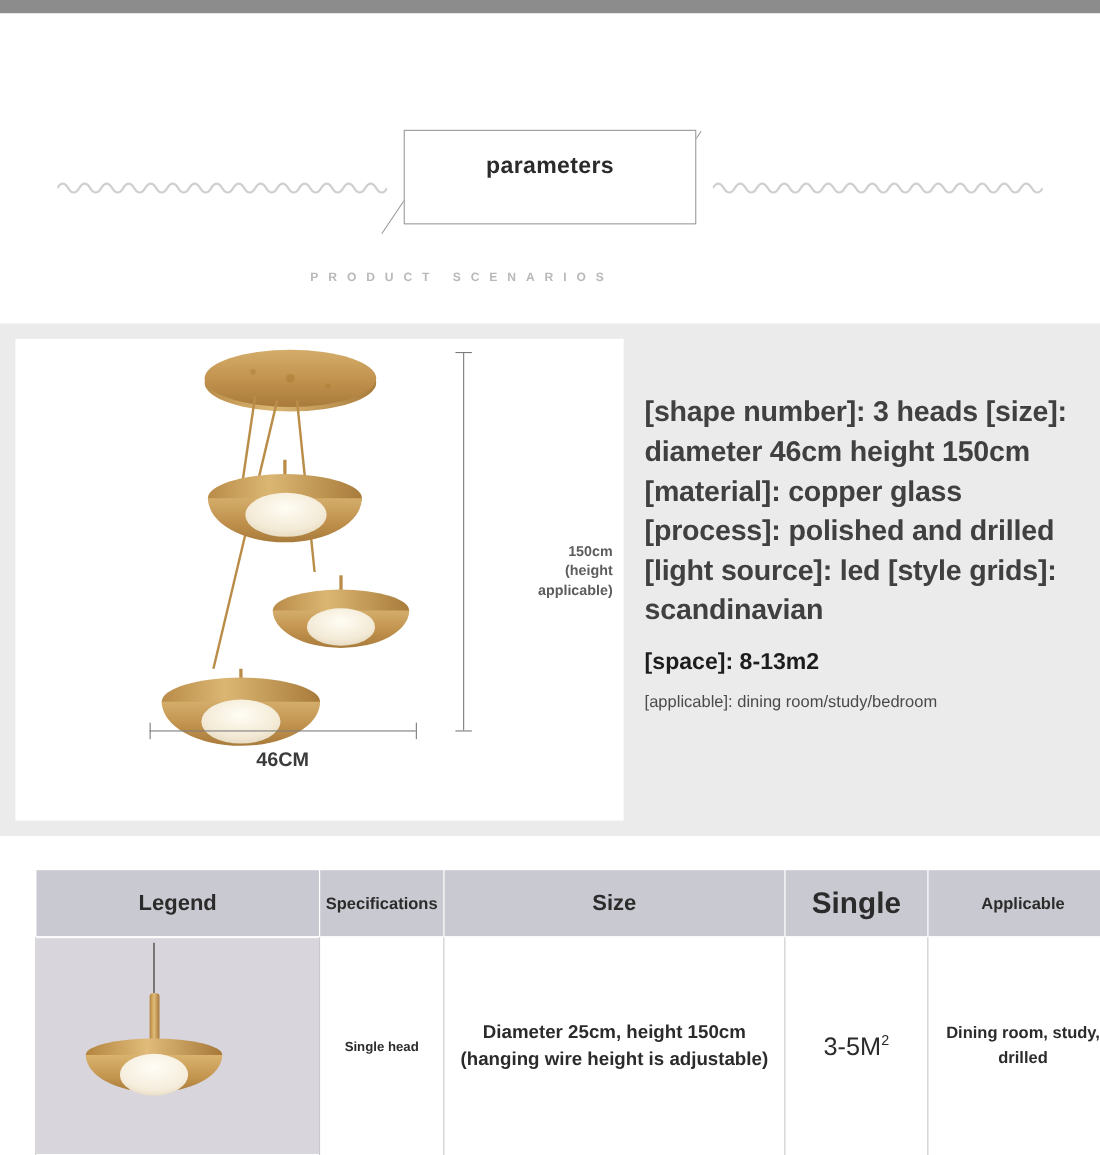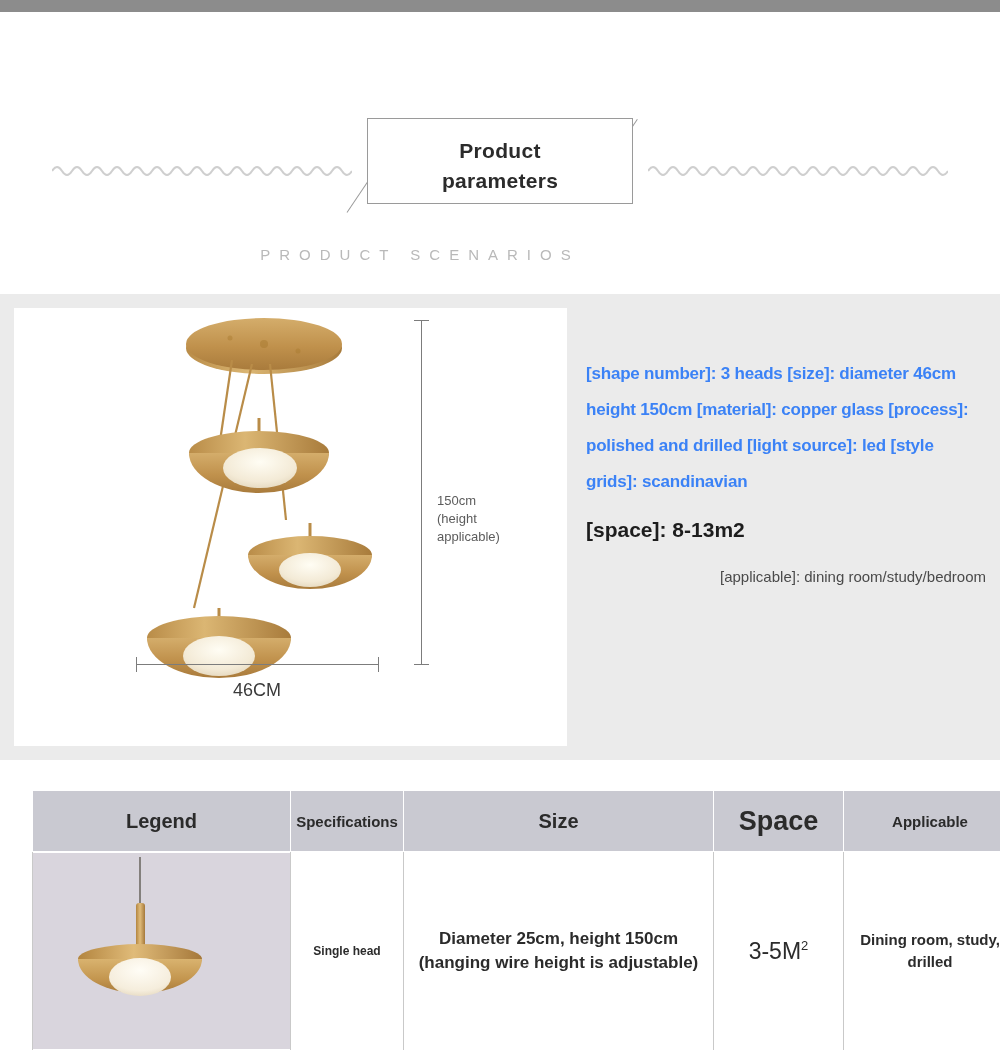--- a/index.html
+++ b/index.html
@@ -82,24 +82,24 @@
   }
   .wave-left { left: 52px; width: 300px; }
   .wave-right { left: 648px; width: 300px; }
 
   .scenarios {
     position: absolute;
     left: 0;
     top: 234px;
     width: 840px;
     text-align: center;
-    font-size: 15px;
+    font-size: 11px;
     letter-spacing: 9px;
     color: #b9b9b9;
-    font-weight: normal;
+    font-weight: bold;
   }
 
   
   .main-block {
     position: absolute;
     left: 0;
     top: 294px;
     width: 1000px;
     height: 466px;
     background: #ebebeb;
@@ -132,23 +132,23 @@
   .dim-v-cap-top { top: 320px; }
   .dim-v-cap-bot { top: 664px; }
 
   .dim-v-label {
     position: absolute;
     left: 437px;
     top: 492px;
     width: 120px;
     font-size: 13px;
     color: #5c5c5c;
-    font-weight: normal;
+    font-weight: bold;
     line-height: 18px;
-    text-align: left;
+    text-align: right;
   }
 
   .dim-h {
     position: absolute;
     left: 136px;
     top: 664px;
     width: 242px;
     height: 1px;
     background: #7c7c7c;
   }
@@ -162,48 +162,47 @@
   .dim-h-cap-l { left: 136px; }
   .dim-h-cap-r { left: 378px; }
   .dim-h-label {
     position: absolute;
     left: 136px;
     top: 680px;
     width: 242px;
     text-align: center;
     font-size: 18px;
     color: #3b3b3b;
-    font-weight: normal;
+    font-weight: bold;
   }
 
   
   .spec-col {
     position: absolute;
     left: 586px;
     top: 356px;
     width: 400px;
   }
   .spec-main {
-    font-size: 17px;
-    font-weight: bold;
-    color: #3b82f6;
+    font-size: 26px;
+    font-weight: bold;
+    color: #404040;
     line-height: 36px;
     letter-spacing: -0.2px;
   }
   .spec-space {
     margin-top: 18px;
     font-size: 21px;
     font-weight: bold;
     color: #1d1d1d;
   }
   .spec-applicable {
-    margin-top: 26px;
+    margin-top: 16px;
     font-size: 15px;
     color: #4a4a4a;
-    text-align: right;
   }
 
   
   .table-wrap {
     position: absolute;
     left: 0;
     top: 790px;
     width: 1000px;
     height: 260px;
     margin-left: 24px;
@@ -269,21 +268,20 @@
   </svg>
   <svg class="wave wave-right" viewBox="0 0 300 18" preserveAspectRatio="none">
     <path d="M0,9 Q5,1 10,9 T20,9 T30,9 T40,9 T50,9 T60,9 T70,9 T80,9 T90,9 T100,9 T110,9 T120,9 T130,9 T140,9 T150,9 T160,9 T170,9 T180,9 T190,9 T200,9 T210,9 T220,9 T230,9 T240,9 T250,9 T260,9 T270,9 T280,9 T290,9 T300,9" fill="none" stroke="#cfcfcf" stroke-width="2"></path>
   </svg>
 
   <div class="slash slash-left"></div>
   <div class="slash slash-right"></div>
 
   <div class="title-box"></div>
   <div class="title-text">
-    <div>Product</div>
     <div>parameters</div>
   </div>
 
   <div class="scenarios">PRODUCT SCENARIOS</div>
 </div>
 
 <div class="main-block">
   <div class="photo-card">
     <svg width="553" height="438" viewBox="0 0 553 438">
       <defs>
@@ -366,21 +364,21 @@
       <col style="width:113px">
       <col style="width:310px">
       <col style="width:130px">
       <col style="width:173px">
     </colgroup>
     <thead>
       <tr>
         <th class="th-legend">Legend</th>
         <th class="th-spec">Specifications</th>
         <th class="th-size">Size</th>
-        <th class="th-space">Space</th>
+        <th class="th-space">Single</th>
         <th class="th-applicable">Applicable</th>
       </tr>
     </thead>
     <tbody>
       <tr>
         <td class="cell-photo">
           <div class="photo-inner">
             <svg class="lamp-svg-small" width="258" height="196" viewBox="0 0 258 196">
               <defs>
                 <linearGradient id="cop3" x1="0" y1="0" x2="0" y2="1">

